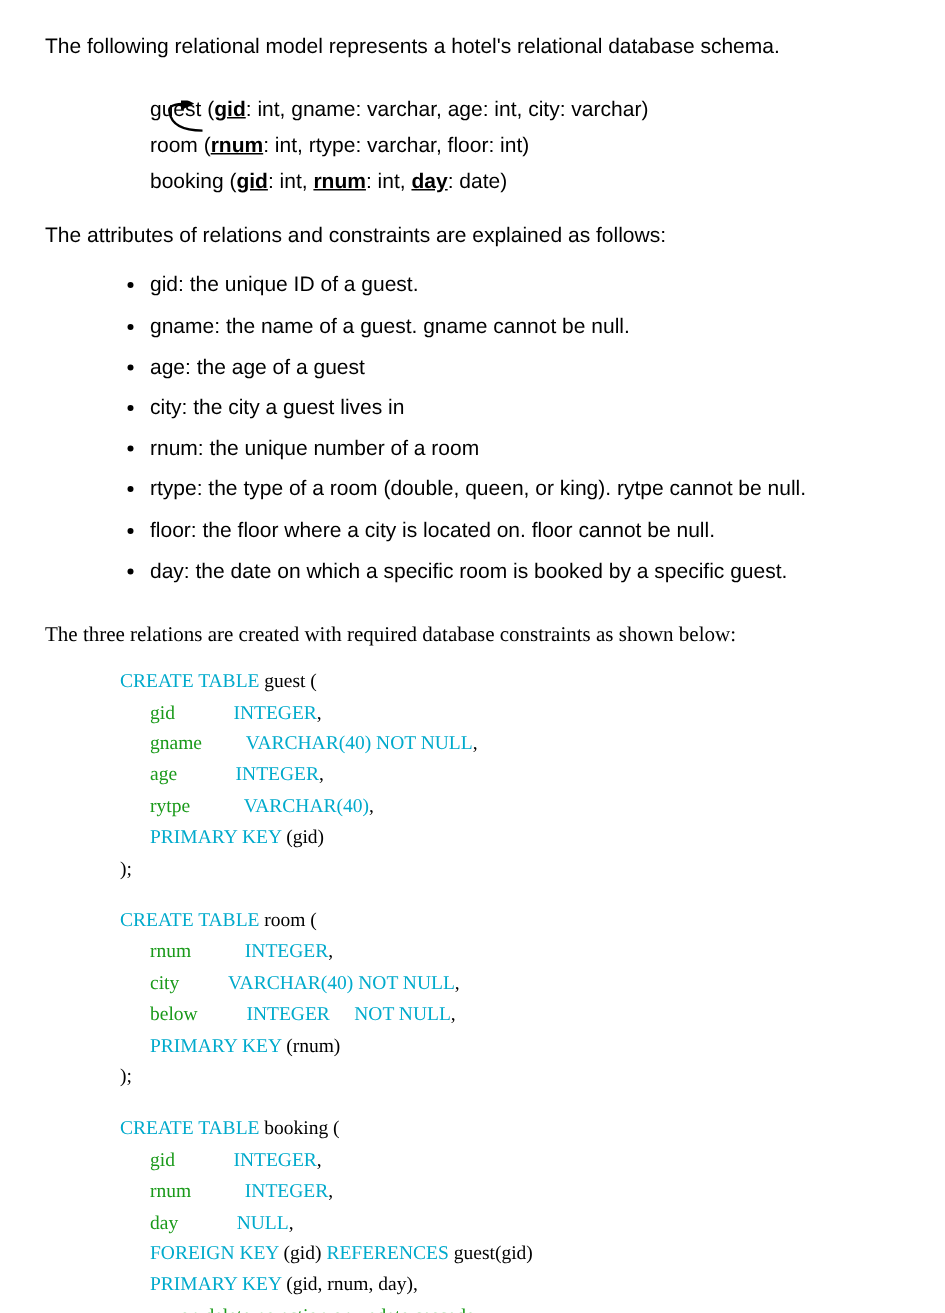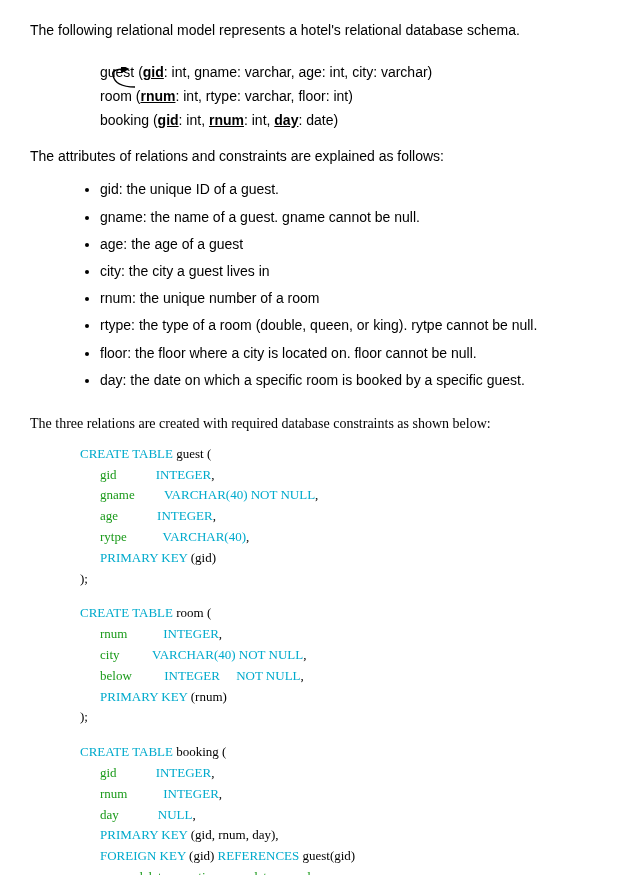--- a/index.html
+++ b/index.html
@@ -154,22 +154,22 @@
   <div class="indent1">
     <span class="col-name">gid</span>&nbsp;&nbsp;&nbsp;&nbsp;&nbsp;&nbsp;&nbsp;&nbsp;&nbsp;&nbsp;&nbsp;&nbsp;<span class="kw">INTEGER</span>,
   </div>
   <div class="indent1">
     <span class="col-name">rnum</span>&nbsp;&nbsp;&nbsp;&nbsp;&nbsp;&nbsp;&nbsp;&nbsp;&nbsp;&nbsp;&nbsp;<span class="kw">INTEGER</span>,
   </div>
   <div class="indent1">
     <span class="col-name">day</span>&nbsp;&nbsp;&nbsp;&nbsp;&nbsp;&nbsp;&nbsp;&nbsp;&nbsp;&nbsp;&nbsp;&nbsp;<span class="kw">NULL</span>,
   </div>
   <div class="indent1">
-    <span class="kw">PRIMARY KEY</span> (gid, rnum, day),
+    <span class="kw">FOREIGN KEY</span> (gid) <span class="kw">REFERENCES</span> guest(gid)
   </div>
   <div class="indent1">
-    <span class="kw">FOREIGN KEY</span> (gid) <span class="kw">REFERENCES</span> guest(gid)
+    <span class="kw">PRIMARY KEY</span> (gid, rnum, day),
   </div>
   <div class="indent2">
     <span class="col-name">on delete no action on update cascade,</span>
   </div>
 
 </div>
 
 </body></html>

